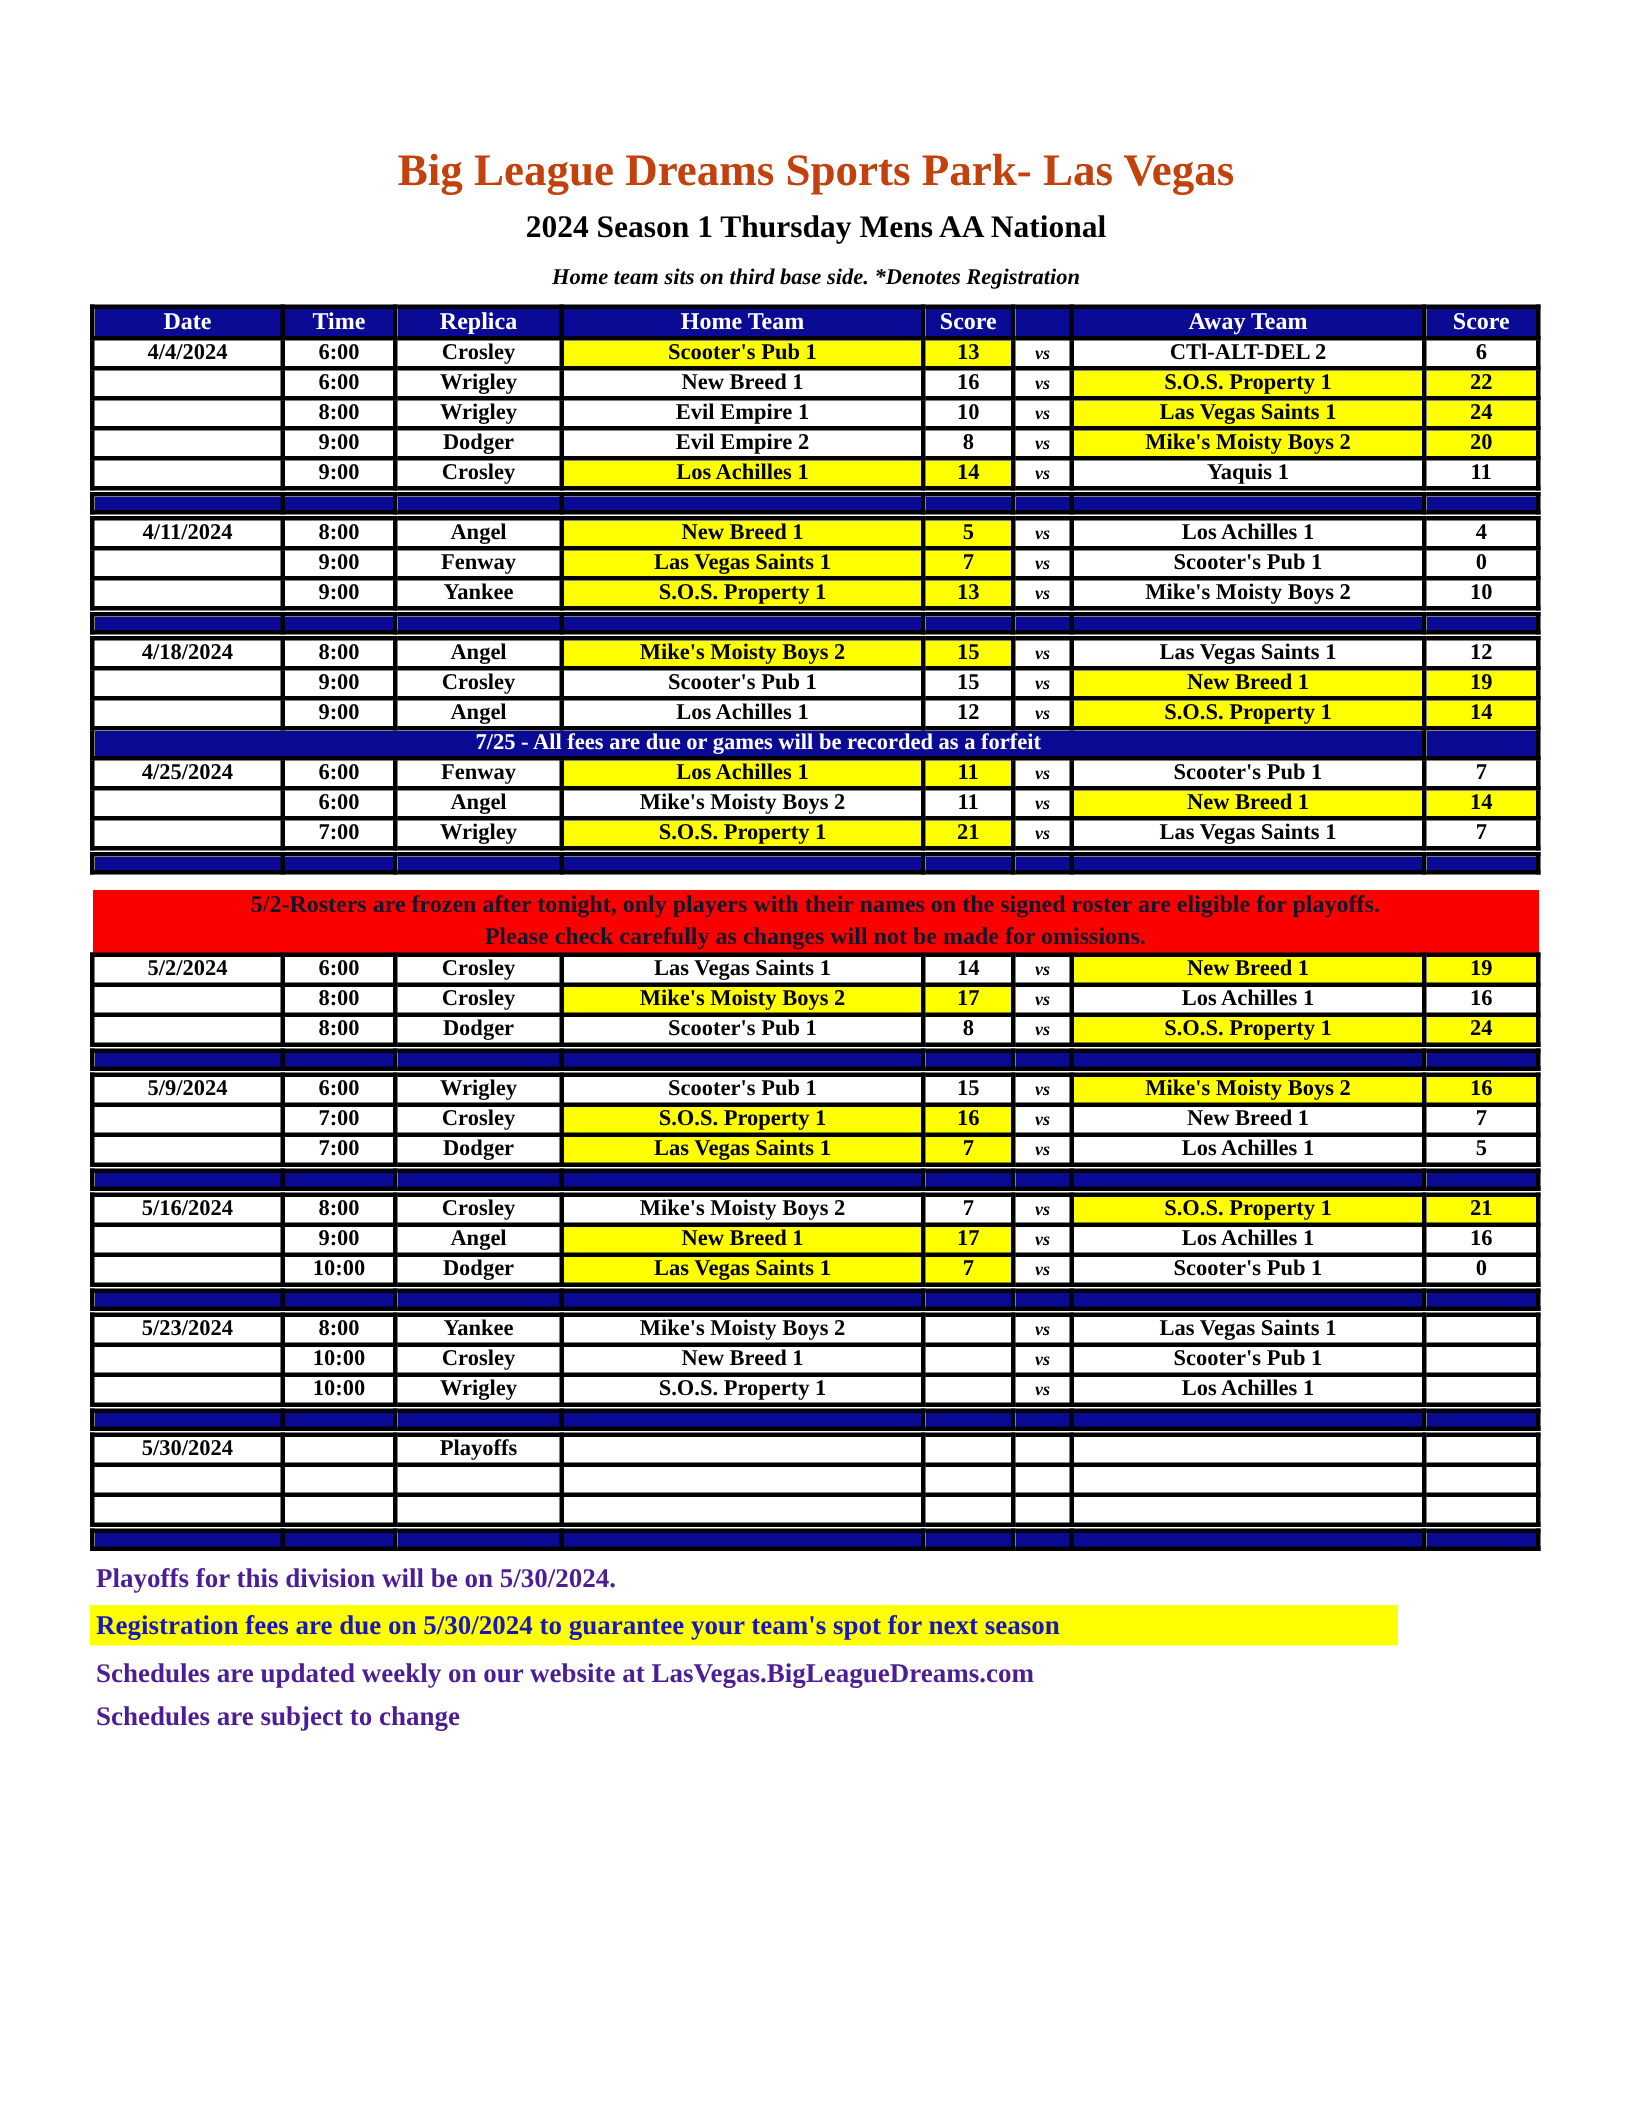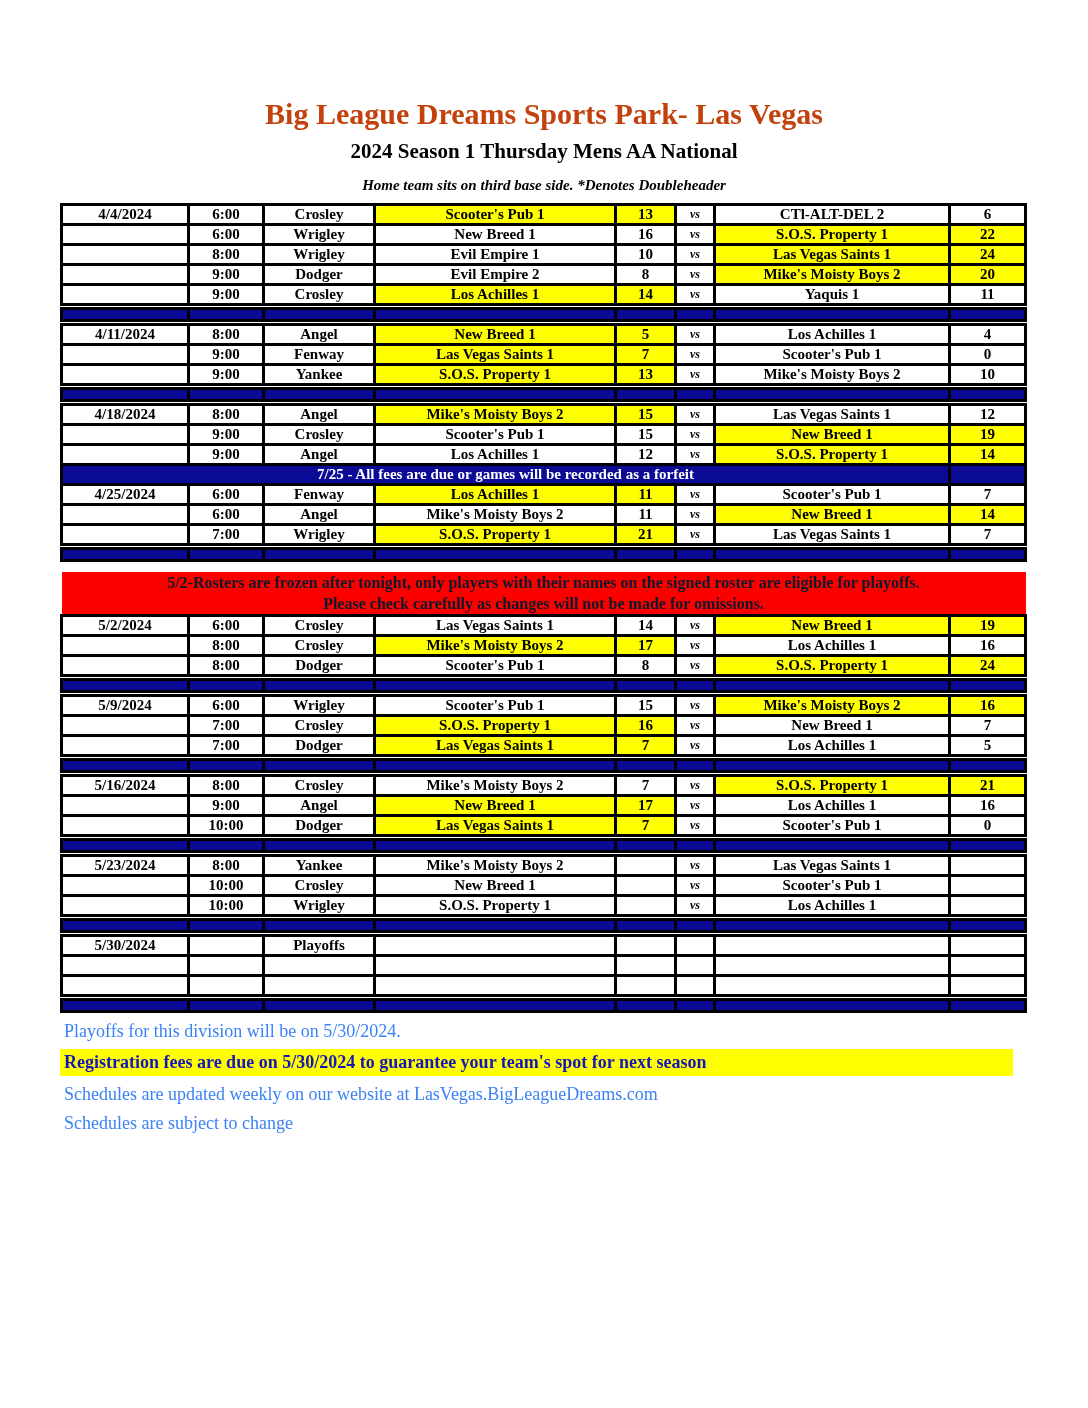--- a/index.html
+++ b/index.html
@@ -29,44 +29,54 @@
   td.hdr{border:3px solid #000;background:var(--navy);color:#fff;height:20px;font-size:16px;}
   td.sepcell{border:3px solid #000;background:var(--navy);height:12px;}
   td.gap{height:4px;border:none;background:#fff;padding:0;}
   td.yellow{background:var(--yellow);}
   td.vs{font-style:italic;font-size:12px;}
   td.navy-banner{border:3px solid #000;background:var(--navy);color:#fff;height:20px;font-size:15px;}
   td.red-banner{background:var(--red);color:#0f172a;height:44px;font-size:16px;border:none;}
   td.red-banner div{line-height:21px;}
 
   .footer{margin-top:7px;}
-  .f-line{font-size:18px;font-weight:normal;color:#3b82f6;padding-left:4px;margin-top:7px;line-height:22px;}
+  .f-line{font-size:18px;font-weight:bold;color:#4c1d95;padding-left:4px;margin-top:7px;line-height:22px;}
   .f-highlight{background:var(--yellow);color:var(--fblue);font-size:18px;font-weight:bold;
-               width:953px;margin-top:7px;padding:2px 0 3px 4px;line-height:22px;}
+               width:872px;margin-top:7px;padding:2px 0 3px 4px;line-height:22px;}
 </style>
 </head>
 <body>
 
 <div class="page">
   <div class="title">Big League Dreams Sports Park- Las Vegas</div>
   <div class="subtitle">2024 Season 1 Thursday Mens AA National</div>
-  <div class="note">Home team sits on third base side.  *Denotes Doubleheader</div>
+  <div class="note">Home team sits on third base side.  *Denotes Registration</div>
 
   <table class="sched">
     <colgroup>
       <col style="width:127px">
       <col style="width:75px">
       <col style="width:111px">
       <col style="width:241px">
       <col style="width:60px">
       <col style="width:39px">
       <col style="width:235px">
       <col style="width:76px">
     </colgroup>
     <tbody id="schedule-body">
+        <tr class="hdr-row">
+          <td class="hdr">Date</td>
+          <td class="hdr">Time</td>
+          <td class="hdr">Replica</td>
+          <td class="hdr">Home Team</td>
+          <td class="hdr">Score</td>
+          <td class="hdr"></td>
+          <td class="hdr">Away Team</td>
+          <td class="hdr">Score</td>
+        </tr>
         <tr class="game-row">
           <td class="b game">4/4/2024</td>
           <td class="b game">6:00</td>
           <td class="b game">Crosley</td>
           <td class="b game yellow">Scooter's Pub 1</td>
           <td class="b game yellow">13</td>
           <td class="b game vs">vs</td>
           <td class="b game">CTl-ALT-DEL 2</td>
           <td class="b game">6</td>
         </tr>

